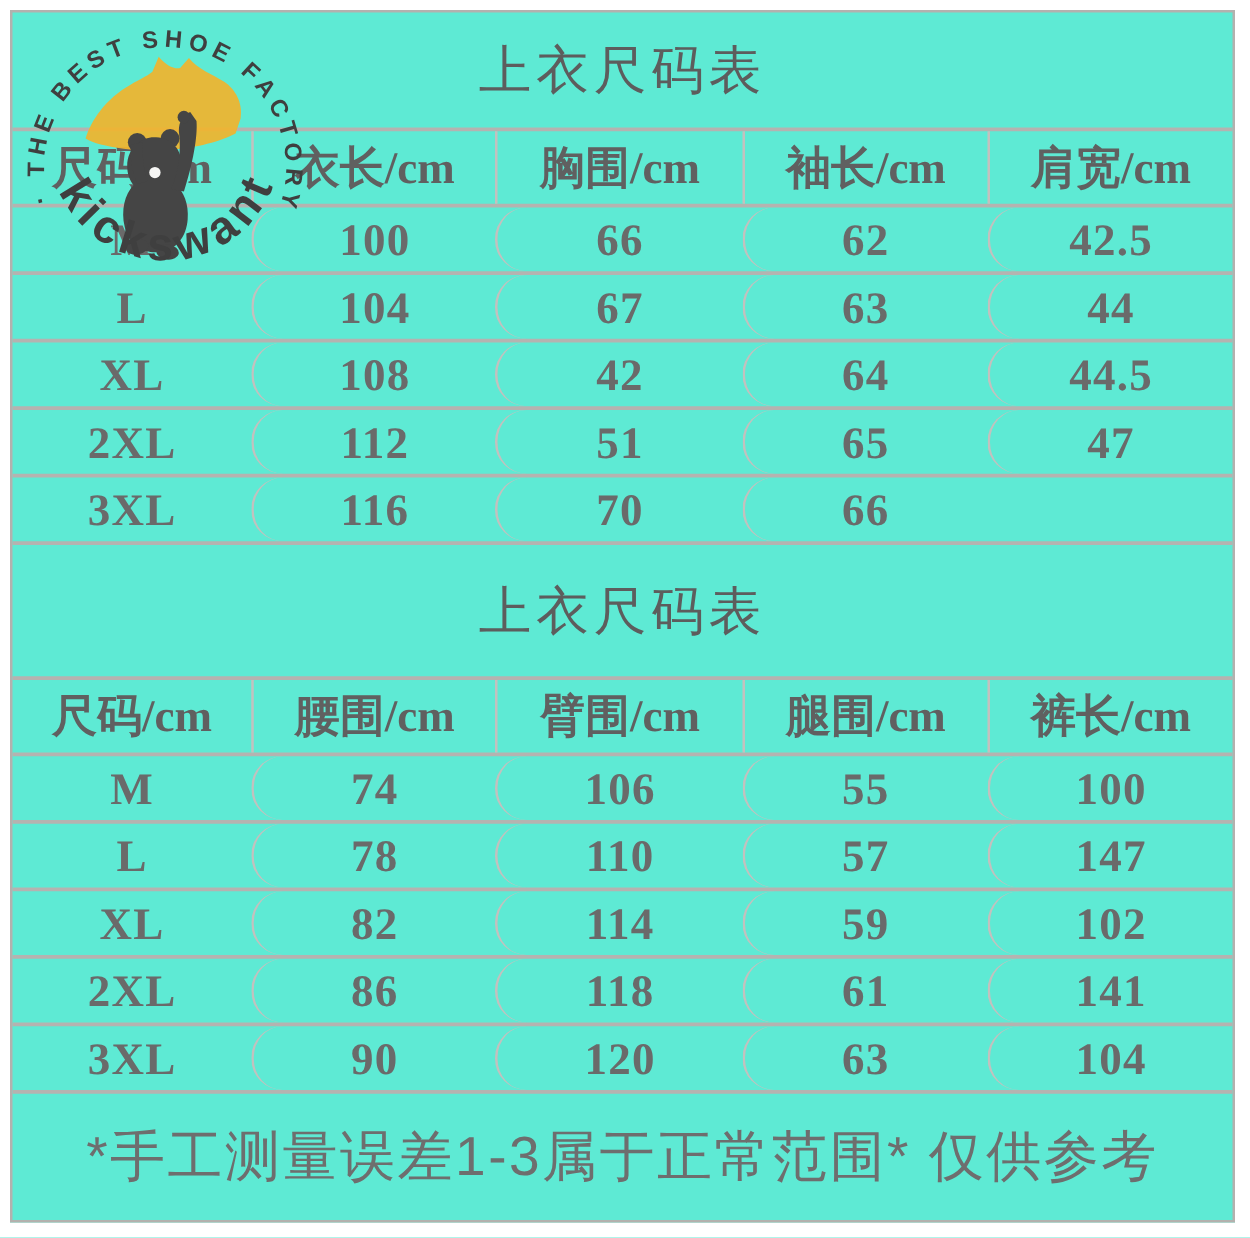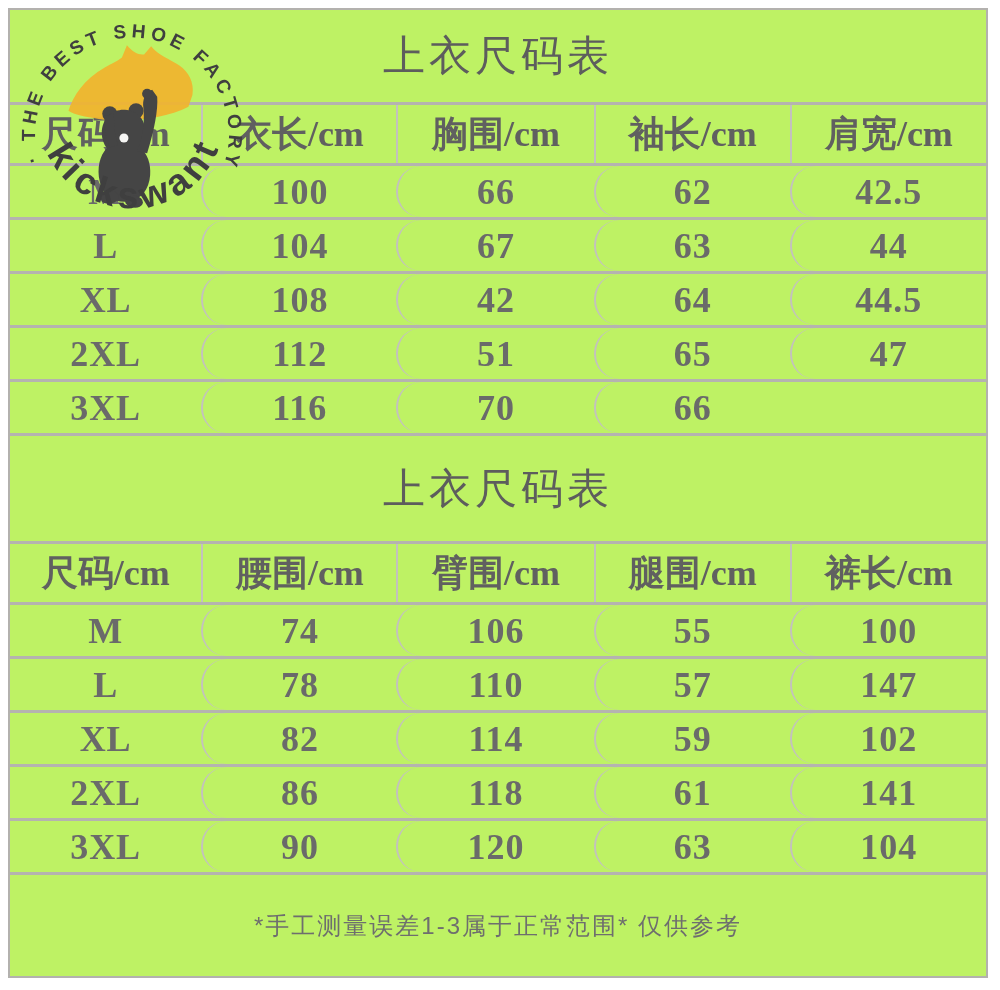--- a/index.html
+++ b/index.html
@@ -2,21 +2,21 @@
 <html><head>
 <meta charset="utf-8">
 <style>
   html,body{margin:0;padding:0;}
   body{
     width:1000px;height:990px;position:relative;background:#ffffff;
     font-family:"Liberation Sans",sans-serif;overflow:hidden;
   }
   .frame{
     position:absolute;left:8px;top:8px;width:980px;height:970px;
-    box-sizing:border-box;border:2px solid #b3b1ae;background:#bef264;
+    box-sizing:border-box;border:2px solid #b3b1ae;background:#5eead4;
     display:flex;flex-direction:column;
   }
   .title-band{
     display:flex;align-items:center;justify-content:center;
     border-bottom:3px solid #b5b3b0;box-sizing:border-box;flex:0 0 auto;
   }
   .title-band.first{height:95px;}
   .title-band.second{height:108px;}
   .chart-title{
     font-size:42px;color:#5d5d5d;letter-spacing:4px;font-weight:500;
@@ -37,21 +37,21 @@
   }
   .drow{height:54px;}
   .drow .cell{
     font-family:"Liberation Serif",serif;font-weight:bold;
     font-size:36px;color:#6a6a6a;letter-spacing:1px;border-radius:25px;
   }
   .footer-band{
     flex:1 1 auto;display:flex;align-items:center;justify-content:center;
   }
   .footer-note{
-    font-size:24px;color:#6e6e6e;letter-spacing:2px;
+    font-size:44px;color:#6e6e6e;letter-spacing:2px;
   }
   .logo{
     position:absolute;left:6px;top:4px;width:252px;height:252px;z-index:6;
   }
 </style>
 </head>
 <body>
 
 <div class="frame">
 

